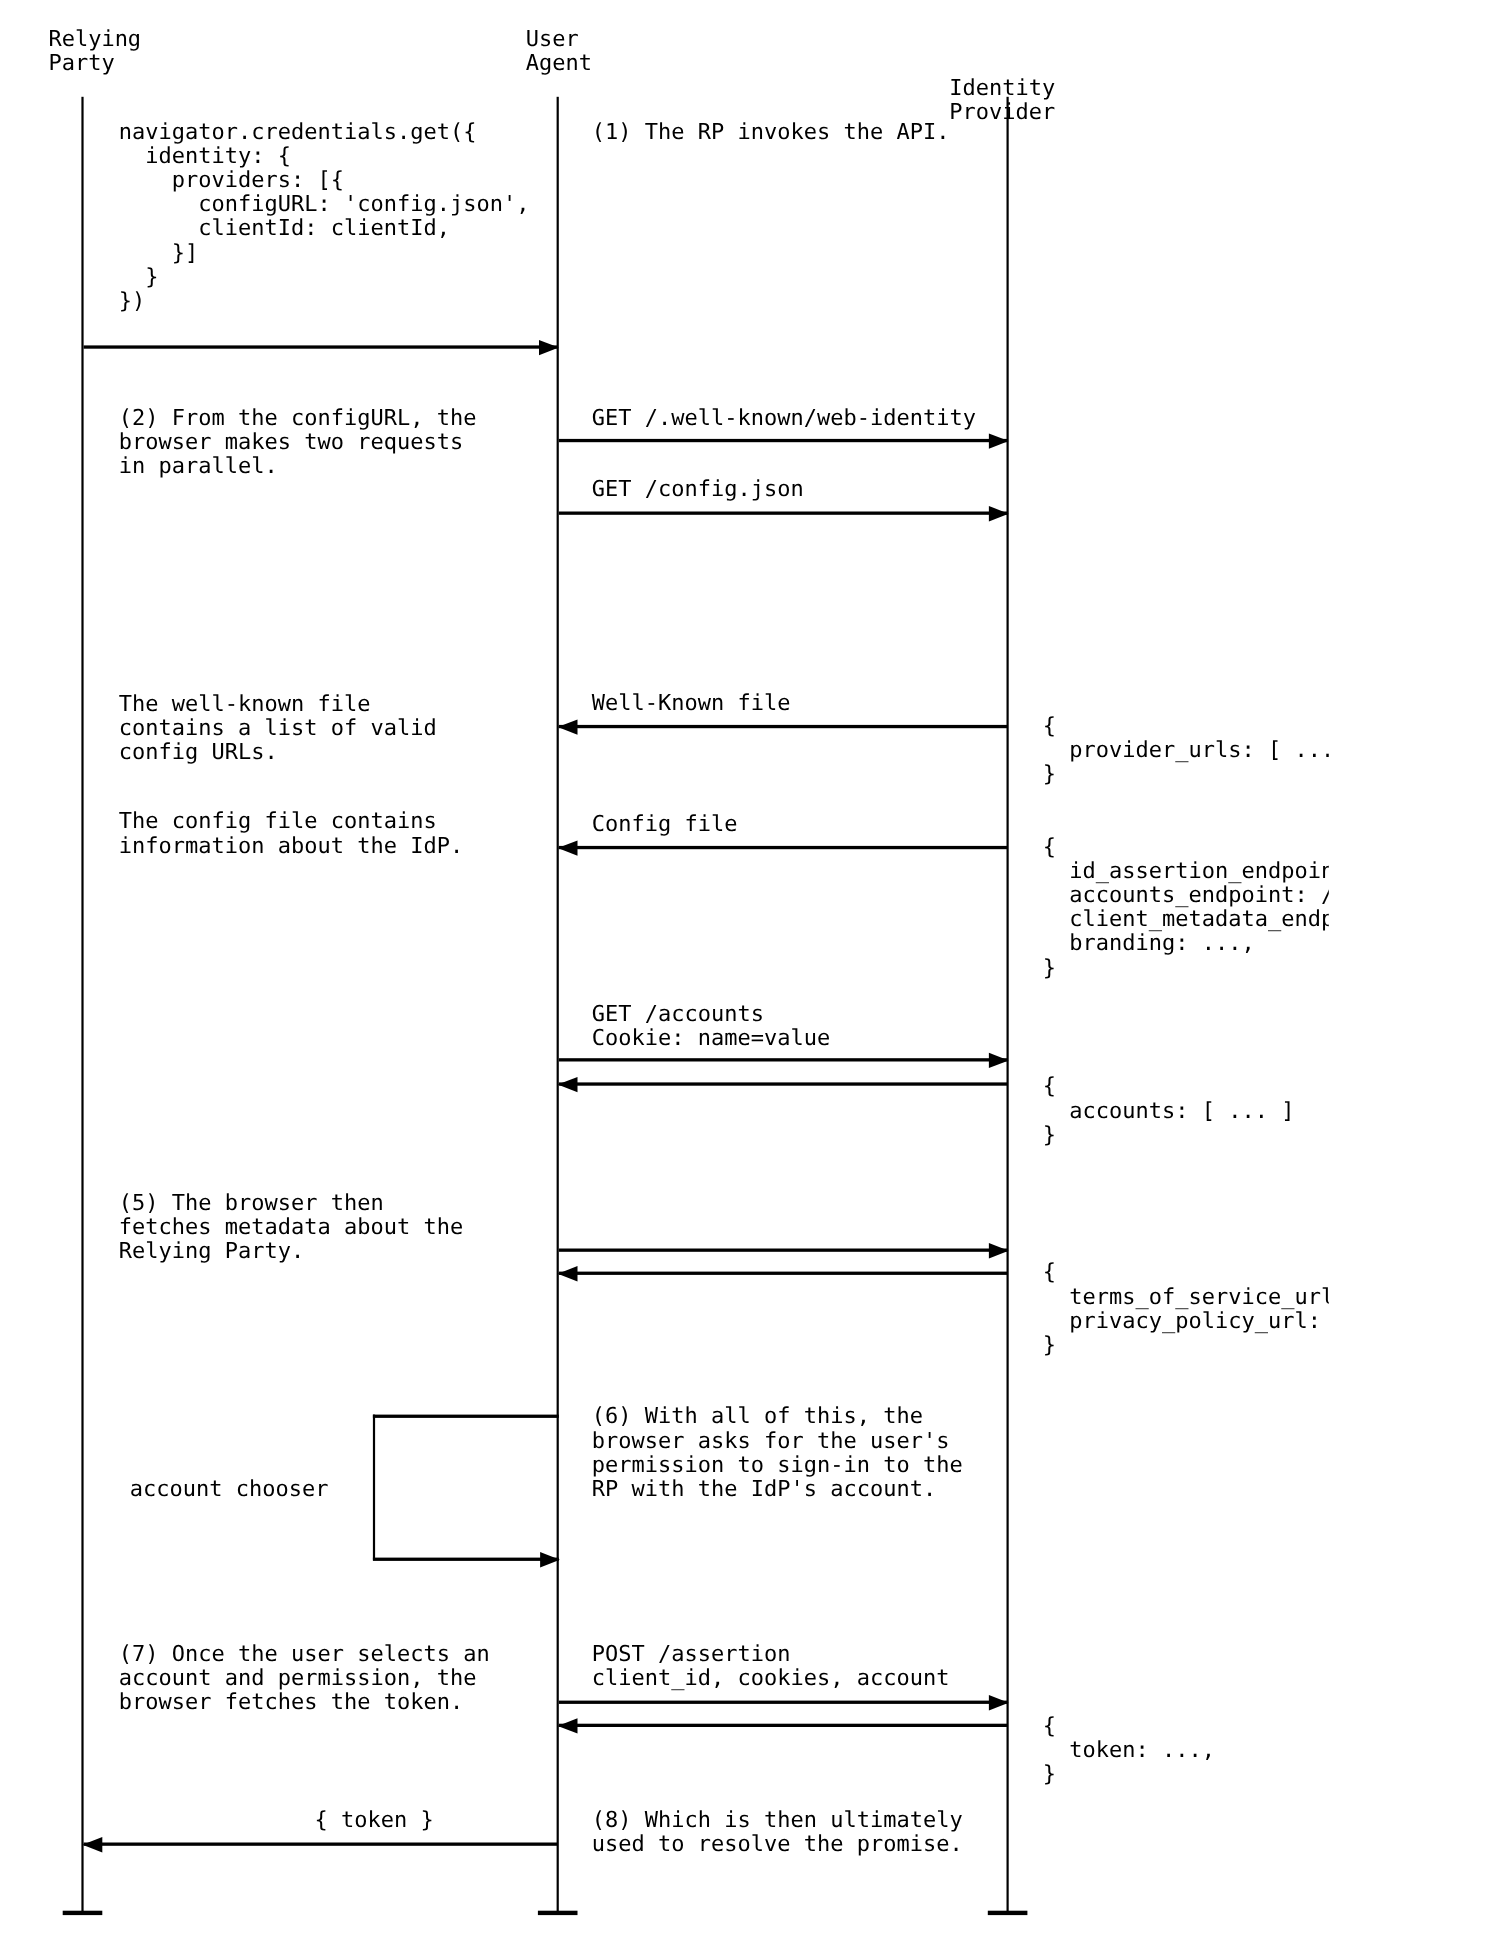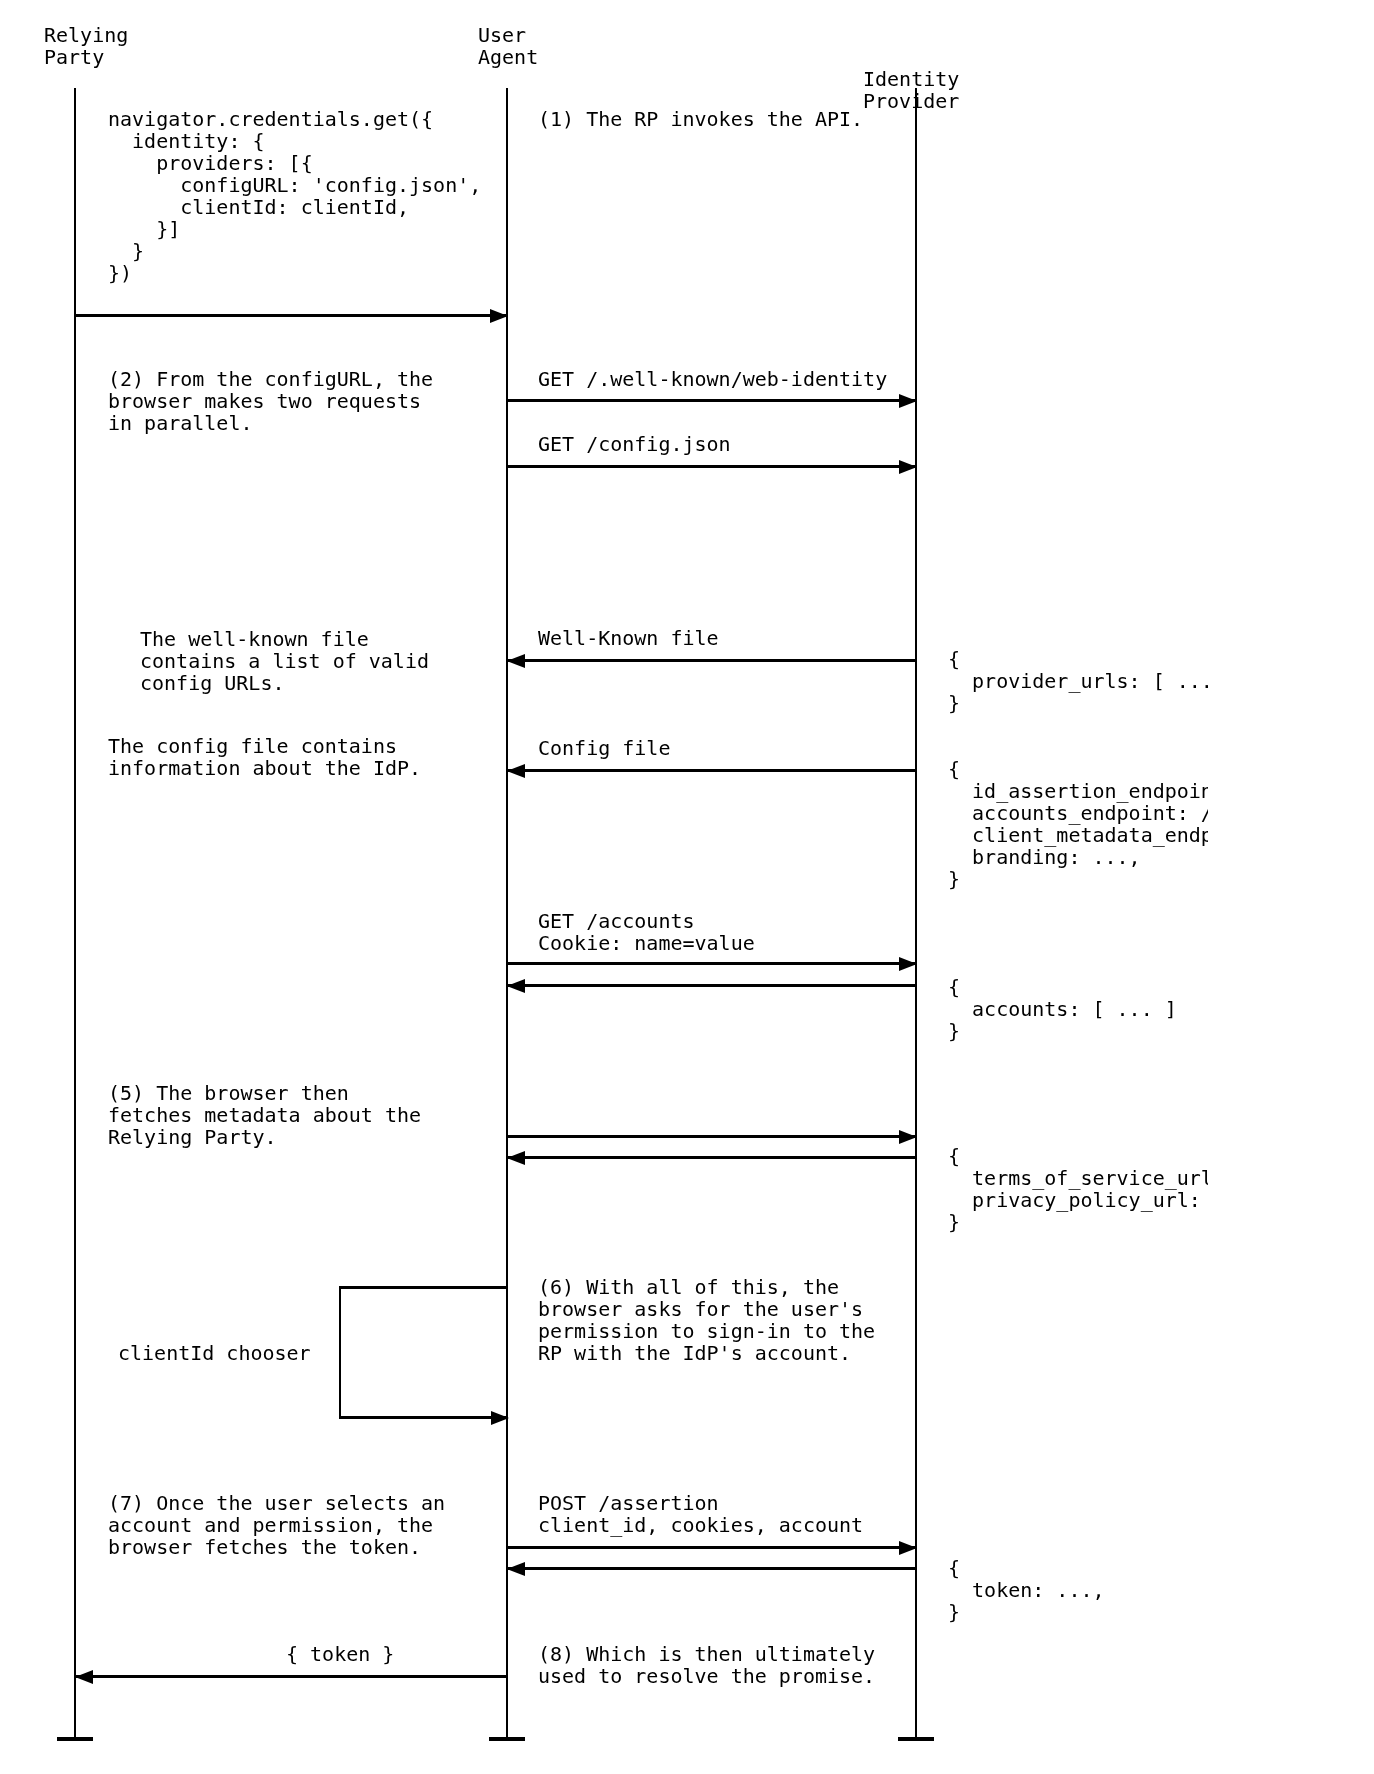--- a/index.html
+++ b/index.html
@@ -98,21 +98,21 @@
 
   <div class="txt" style="left:108px; top:368px;">(2) From the configURL, the
 browser makes two requests
 in parallel.</div>
   <div class="txt" style="left:538px; top:368px;">GET /.well-known/web-identity</div>
   <div class="arrow head-r" style="left:508px; top:399px; width:408px;"></div>
   <div class="txt" style="left:538px; top:433px;">GET /config.json</div>
   <div class="arrow head-r" style="left:508px; top:465px; width:408px;"></div>
 
 
-  <div class="txt" style="left:108px; top:628px;margin-left:32px;">The well-known file
+  <div class="txt" style="left:108px; top:628px;">The well-known file
 contains a list of valid
 config URLs.</div>
   <div class="txt" style="left:538px; top:627px;">Well-Known file</div>
   <div class="arrow head-l" style="left:508px; top:659px; width:408px;"></div>
   <div class="txt" style="left:948px; top:648px;">{
   provider_urls: [ ... ]
 }</div>
 
   <div class="txt" style="left:108px; top:735px;">The config file contains
 information about the IdP.</div>
@@ -139,21 +139,21 @@
   <div class="arrow head-r" style="left:508px; top:1135px; width:408px;"></div>
   <div class="arrow head-l" style="left:508px; top:1156px; width:408px;"></div>
   <div class="txt" style="left:948px; top:1145px;">{
   terms_of_service_url: ...,
   privacy_policy_url: ...,
 }</div>
 
   <div class="arrow" style="left:339px; top:1286px; width:169px;"></div>
   <div class="vline" style="left:339px; top:1286px; height:132px;"></div>
   <div class="arrow head-r" style="left:339px; top:1416px; width:169px;"></div>
-  <div class="txt" style="left:118px; top:1342px;">clientId chooser</div>
+  <div class="txt" style="left:118px; top:1342px;">account chooser</div>
   <div class="txt" style="left:538px; top:1276px;">(6) With all of this, the
 browser asks for the user's
 permission to sign-in to the
 RP with the IdP's account.</div>
 
   <div class="txt" style="left:108px; top:1492px;">(7) Once the user selects an
 account and permission, the
 browser fetches the token.</div>
   <div class="txt" style="left:538px; top:1492px;">POST /assertion
 client_id, cookies, account</div>

